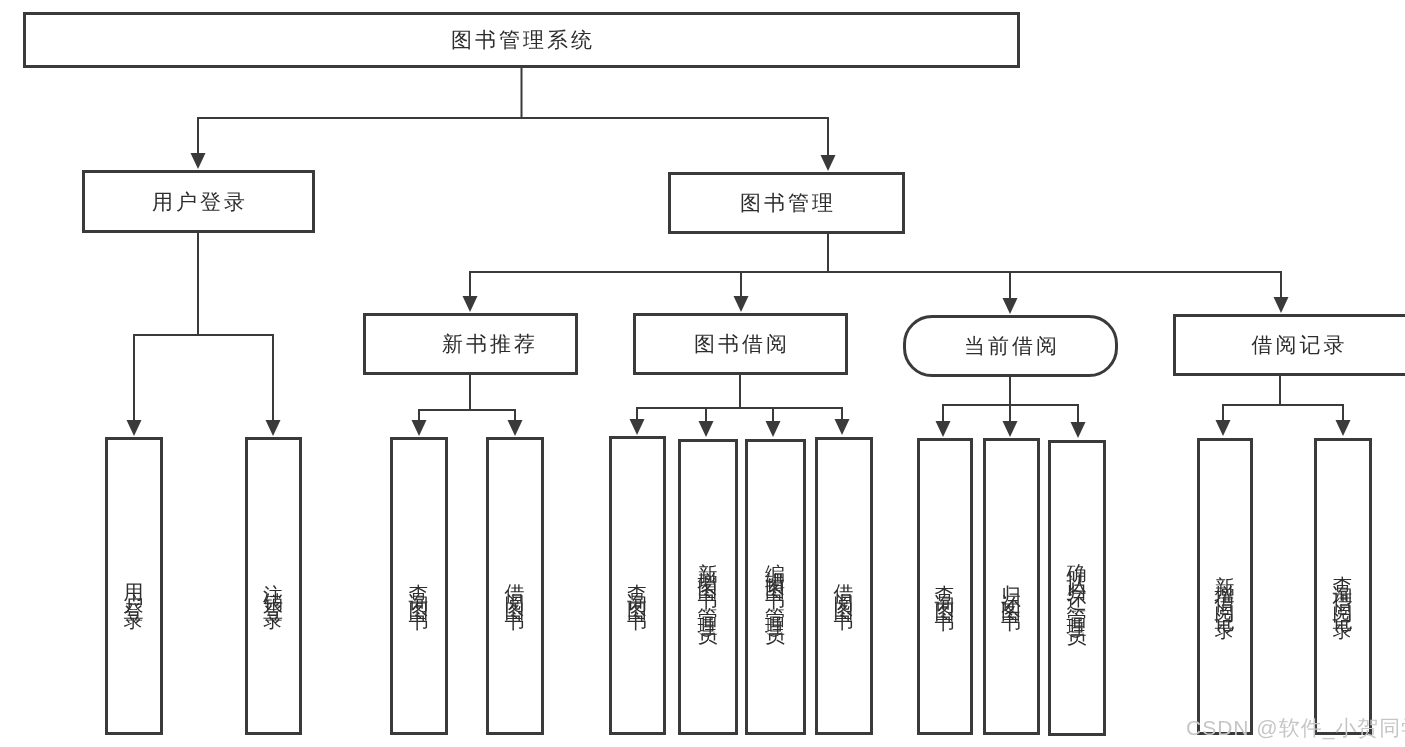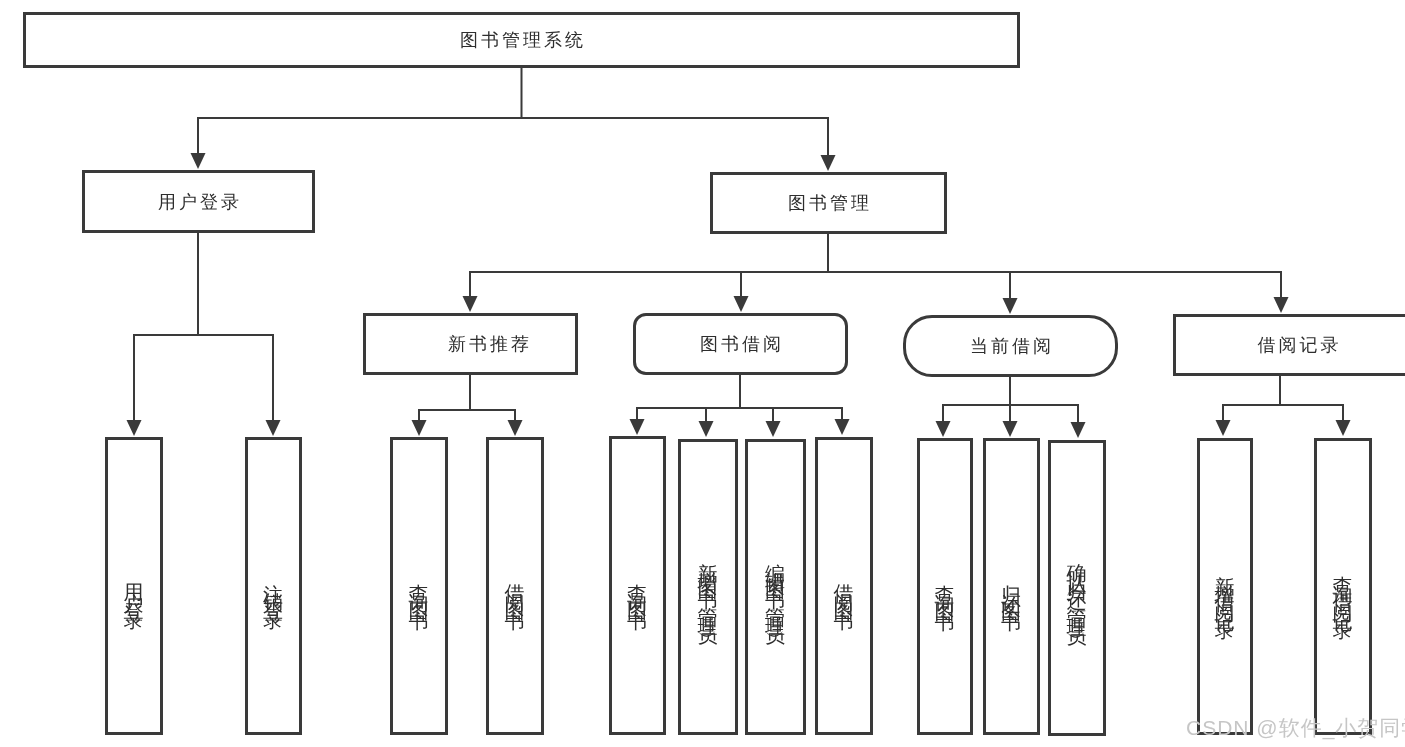--- a/index.html
+++ b/index.html
@@ -15,21 +15,21 @@
     position:absolute;
     box-sizing:border-box;
     background:#ffffff;
     border:3px solid #3a3a3a;
     display:flex;
     align-items:center;
     justify-content:center;
     z-index:2;
     color:#2e2e2e;
   }
-  .hbox{font-size:18px;letter-spacing:3px;font-family:Liberation Mono, monospace;}
+  .hbox{font-size:21px;letter-spacing:3px;font-family:Liberation Mono, monospace;}
   .hbox .lbl{text-indent:3px;}
   .vbox{font-size:20px;}
   .vbox .lbl{
     writing-mode:vertical-rl;
     text-orientation:mixed;
     letter-spacing:9px;
     line-height:1;
     white-space:nowrap;
   }
   .watermark{
@@ -87,28 +87,28 @@
     </g>
   </svg>
 
   <div class="node hbox" style="left:23px;top:12px;width:997px;height:56px;">
     <span class="lbl">图书管理系统</span>
   </div>
 
   <div class="node hbox" style="left:82px;top:170px;width:233px;height:63px;">
     <span class="lbl">用户登录</span>
   </div>
-  <div class="node hbox" style="left:710px;top:172px;width:237px;height:62px;align-items:center;">
+  <div class="node hbox" style="left:668px;top:172px;width:237px;height:62px;align-items:center;">
     <span class="lbl">图书管理</span>
   </div>
 
   <div class="node hbox" style="left:363px;top:313px;width:215px;height:62px;padding-left:36px;">
     <span class="lbl">新书推荐</span>
   </div>
-  <div class="node hbox" style="left:633px;top:313px;width:215px;height:62px;border-radius:13px;">
+  <div class="node hbox" style="left:633px;top:313px;width:215px;height:62px;">
     <span class="lbl">图书借阅</span>
   </div>
   <div class="node hbox" style="left:903px;top:315px;width:215px;height:62px;border-radius:29px;">
     <span class="lbl">当前借阅</span>
   </div>
   <div class="node hbox" style="left:1173px;top:314px;width:250px;height:62px;">
     <span class="lbl">借阅记录</span>
   </div>
 
   <div class="node vbox" style="left:105px;top:437px;width:58px;height:298px;">

